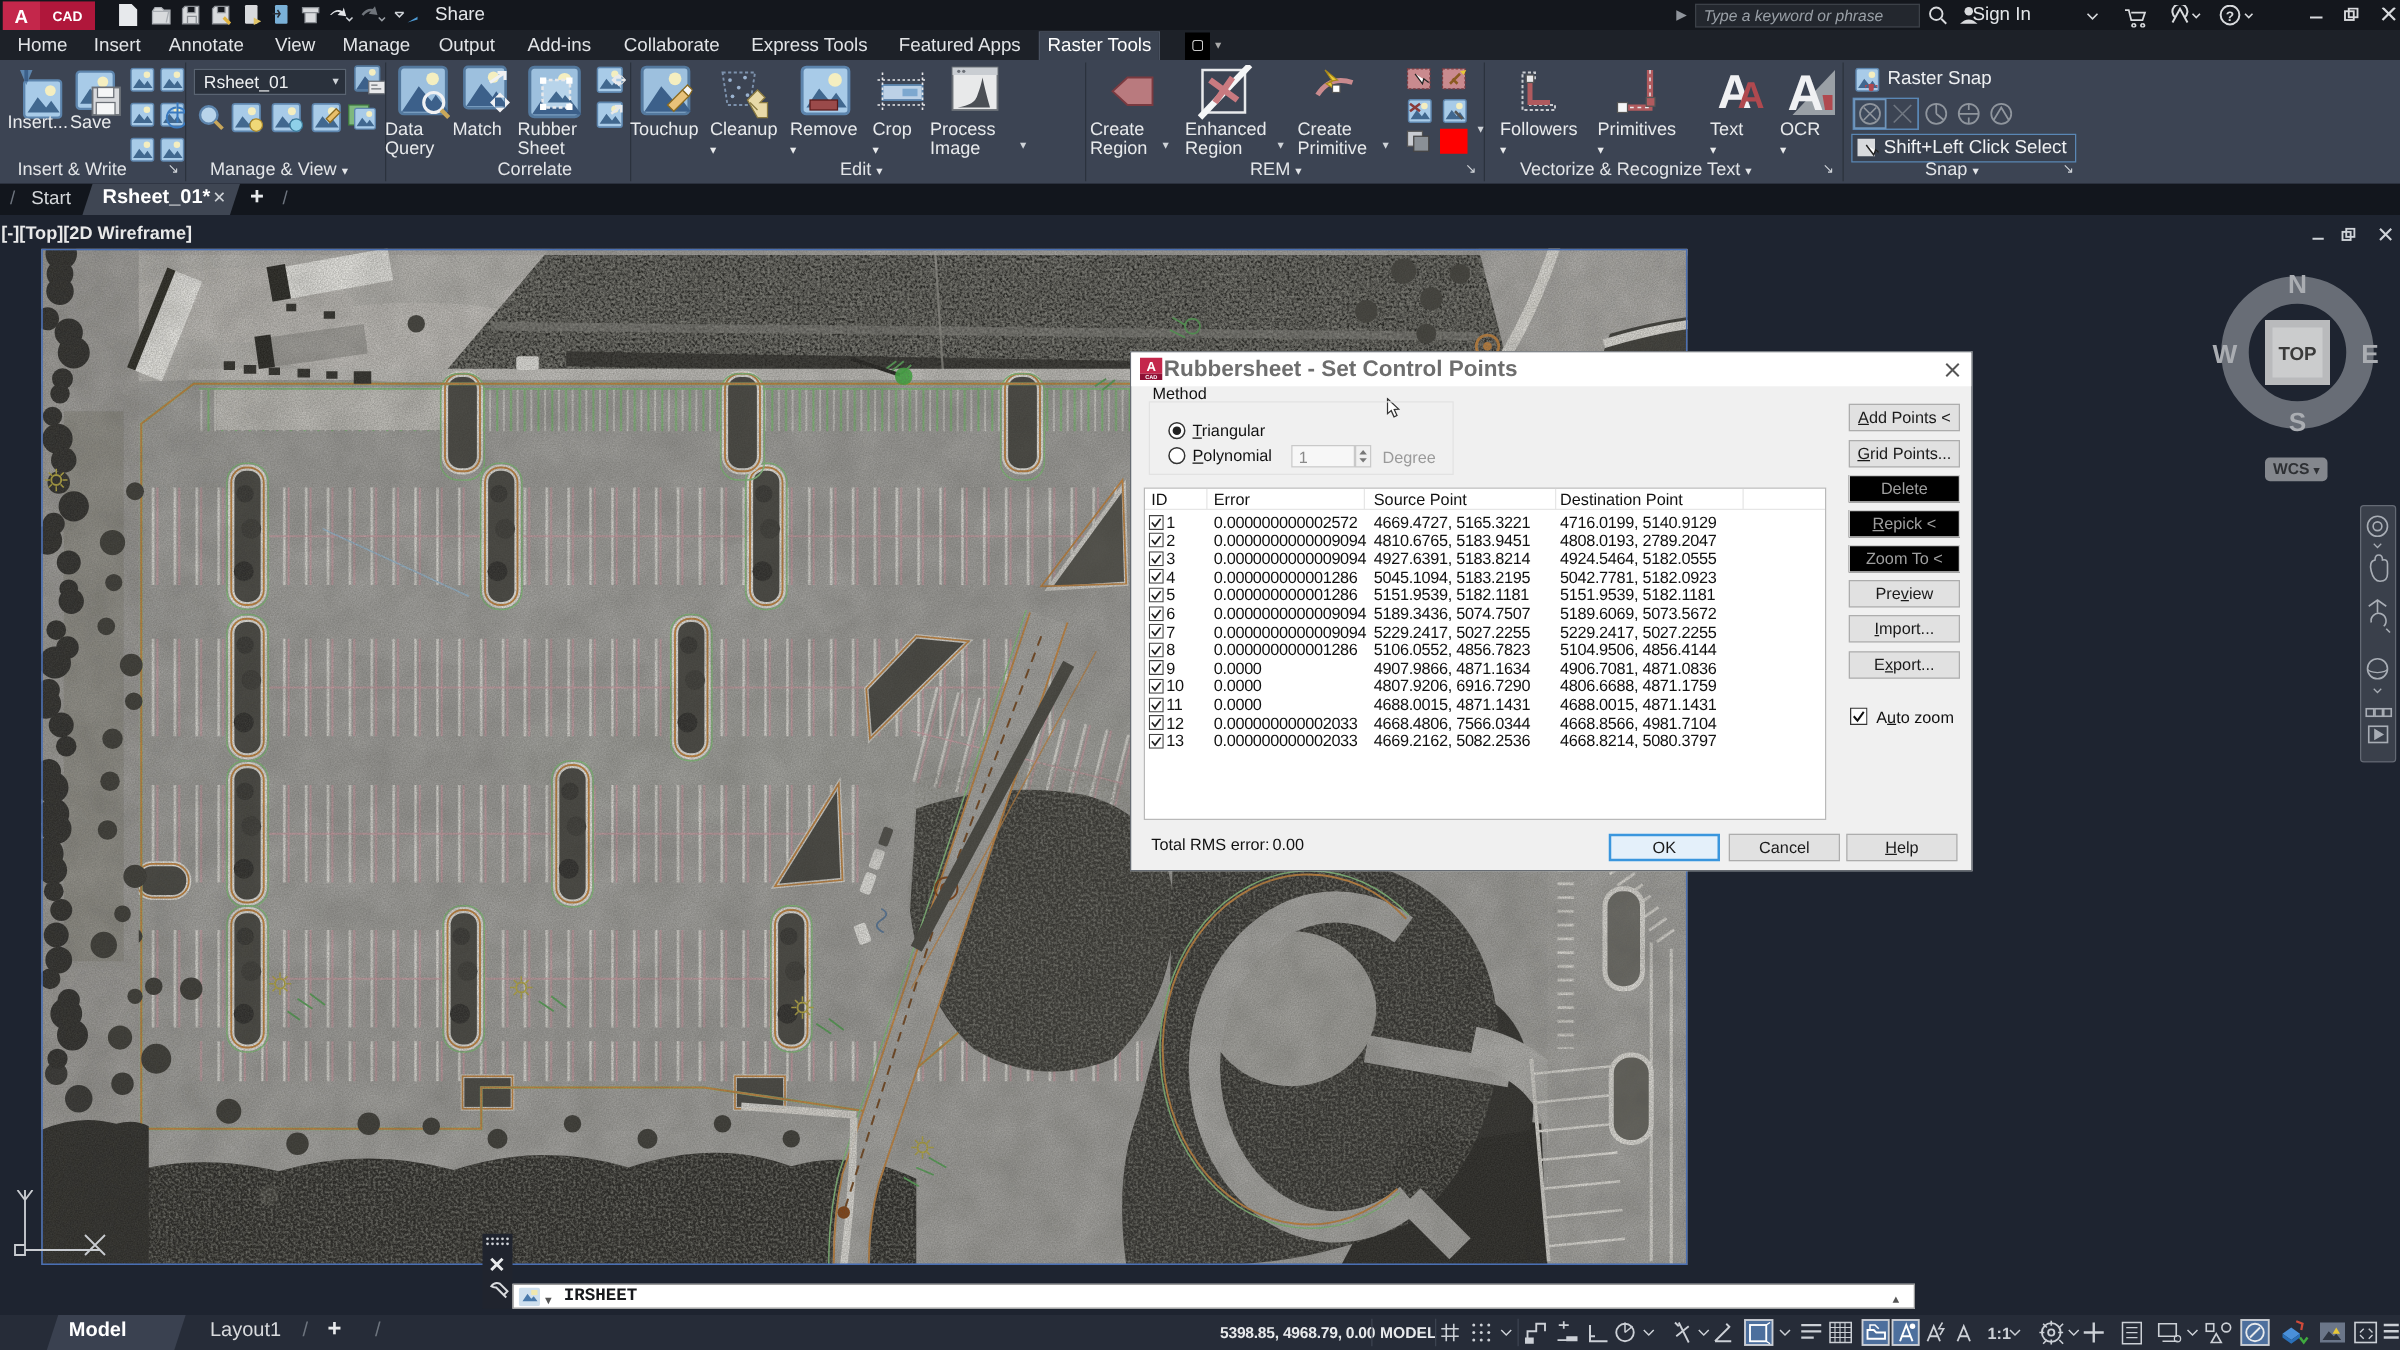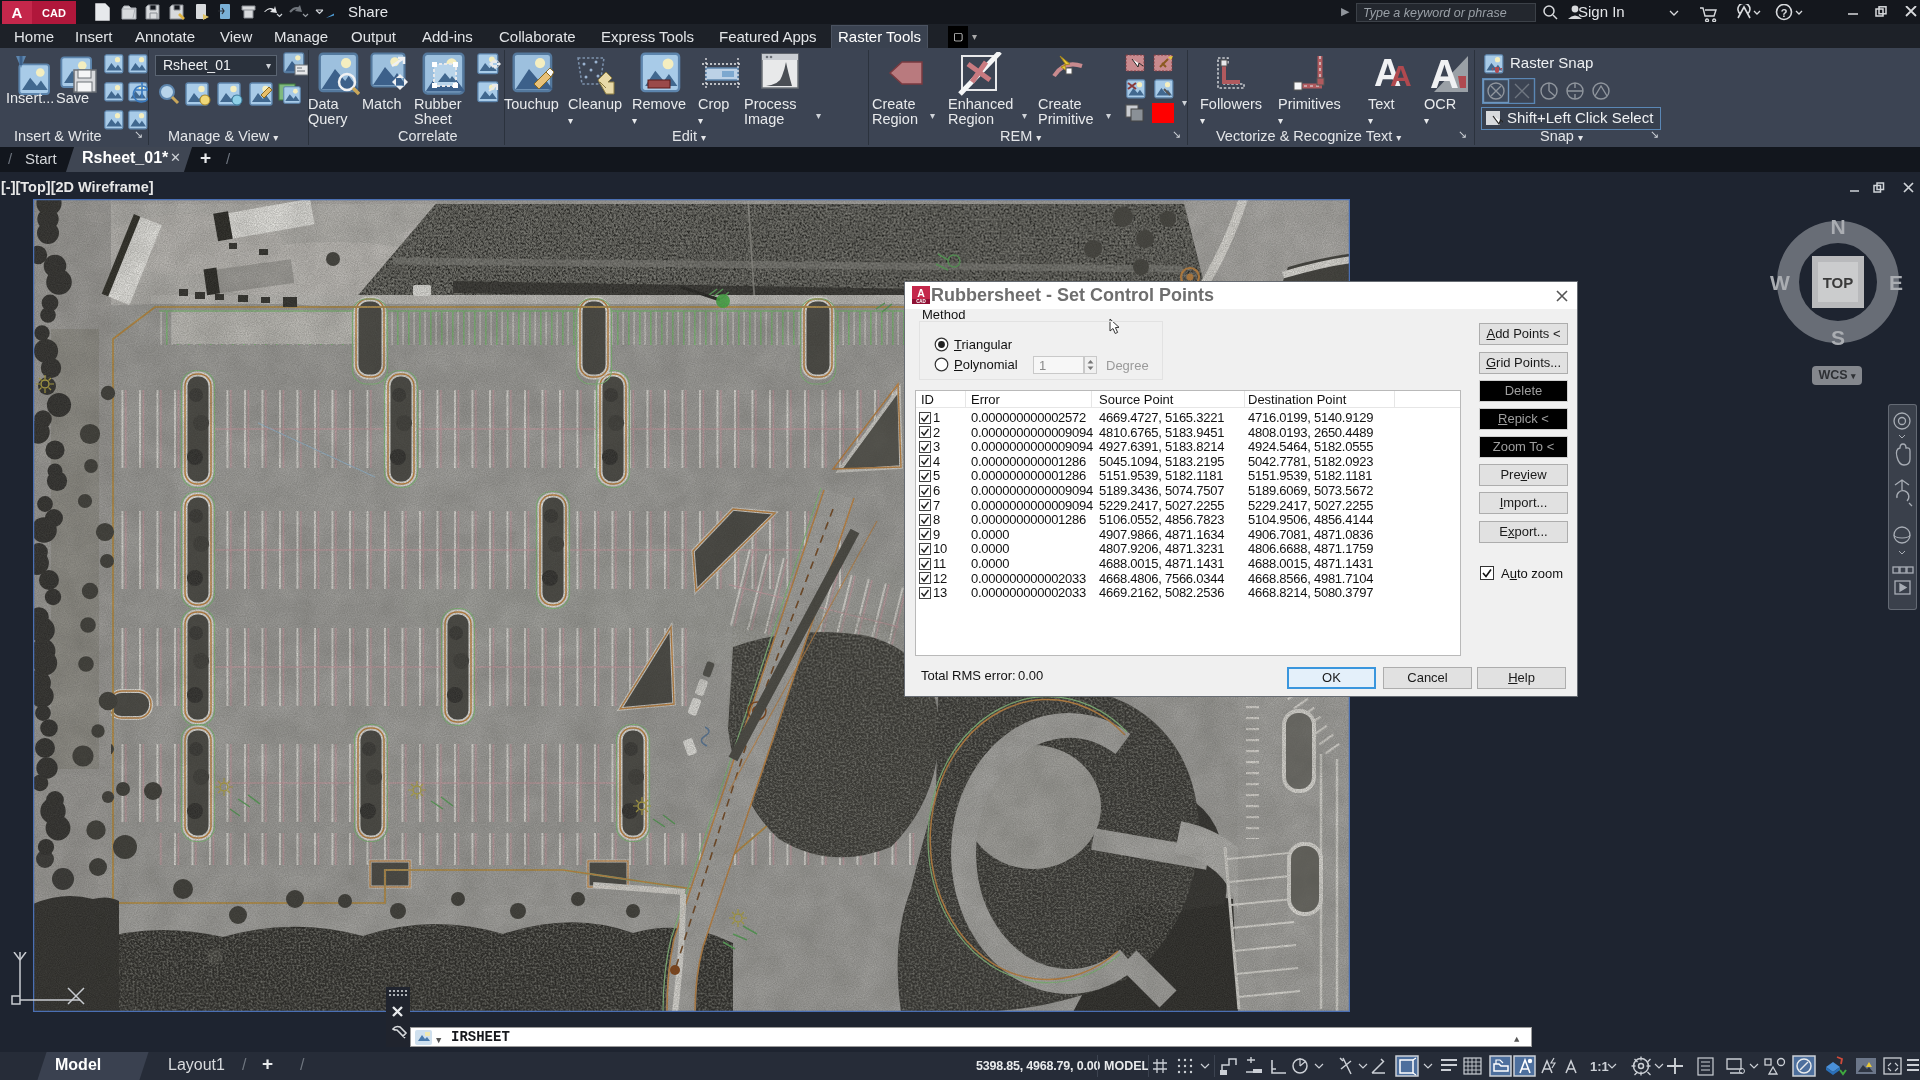--- a/index.html
+++ b/index.html
@@ -926,21 +926,21 @@
             <span class="abs" style="left:332px;top:0">4716.0199, 5140.9129</span>
           </div>
 <div class="abs" style="left:0;top:14.6px;width:544px;height:14.6px;font-size:13px">
 <svg class="abs" style="left:3px;top:1.5px" width="12" height="12" viewBox="0 0 12 12">
               <rect x="0.5" y="0.5" width="11" height="11" fill="#fff" stroke="#444"></rect>
               <path d="M2.5,6 l2.5,3 4.5,-6" fill="none" stroke="#222" stroke-width="1.4"></path>
             </svg>
 <span class="abs" style="left:17px;top:0">2</span>
             <span class="abs" style="left:55px;top:0">0.0000000000009094</span>
             <span class="abs" style="left:183px;top:0">4810.6765, 5183.9451</span>
-            <span class="abs" style="left:332px;top:0">4808.0193, 2650.4489</span>
+            <span class="abs" style="left:332px;top:0">4808.0193, 2789.2047</span>
           </div>
 <div class="abs" style="left:0;top:29.2px;width:544px;height:14.6px;font-size:13px">
 <svg class="abs" style="left:3px;top:1.5px" width="12" height="12" viewBox="0 0 12 12">
               <rect x="0.5" y="0.5" width="11" height="11" fill="#fff" stroke="#444"></rect>
               <path d="M2.5,6 l2.5,3 4.5,-6" fill="none" stroke="#222" stroke-width="1.4"></path>
             </svg>
 <span class="abs" style="left:17px;top:0">3</span>
             <span class="abs" style="left:55px;top:0">0.0000000000009094</span>
             <span class="abs" style="left:183px;top:0">4927.6391, 5183.8214</span>
             <span class="abs" style="left:332px;top:0">4924.5464, 5182.0555</span>
@@ -1005,21 +1005,21 @@
             <span class="abs" style="left:183px;top:0">4907.9866, 4871.1634</span>
             <span class="abs" style="left:332px;top:0">4906.7081, 4871.0836</span>
           </div>
 <div class="abs" style="left:0;top:131.4px;width:544px;height:14.6px;font-size:13px">
 <svg class="abs" style="left:3px;top:1.5px" width="12" height="12" viewBox="0 0 12 12">
               <rect x="0.5" y="0.5" width="11" height="11" fill="#fff" stroke="#444"></rect>
               <path d="M2.5,6 l2.5,3 4.5,-6" fill="none" stroke="#222" stroke-width="1.4"></path>
             </svg>
 <span class="abs" style="left:17px;top:0">10</span>
             <span class="abs" style="left:55px;top:0">0.0000</span>
-            <span class="abs" style="left:183px;top:0">4807.9206, 4871.3231</span>
+            <span class="abs" style="left:183px;top:0">4807.9206, 6916.7290</span>
             <span class="abs" style="left:332px;top:0">4806.6688, 4871.1759</span>
           </div>
 <div class="abs" style="left:0;top:146.0px;width:544px;height:14.6px;font-size:13px">
 <svg class="abs" style="left:3px;top:1.5px" width="12" height="12" viewBox="0 0 12 12">
               <rect x="0.5" y="0.5" width="11" height="11" fill="#fff" stroke="#444"></rect>
               <path d="M2.5,6 l2.5,3 4.5,-6" fill="none" stroke="#222" stroke-width="1.4"></path>
             </svg>
 <span class="abs" style="left:17px;top:0">11</span>
             <span class="abs" style="left:55px;top:0">0.0000</span>
             <span class="abs" style="left:183px;top:0">4688.0015, 4871.1431</span>

